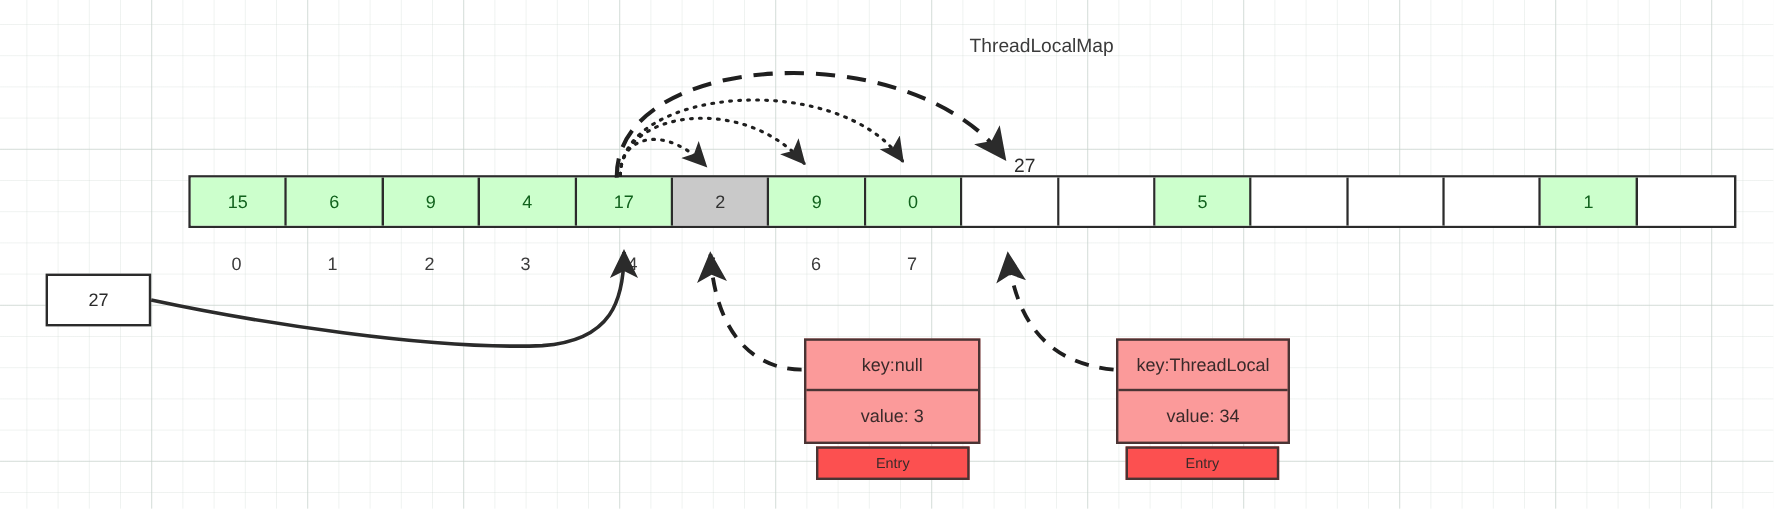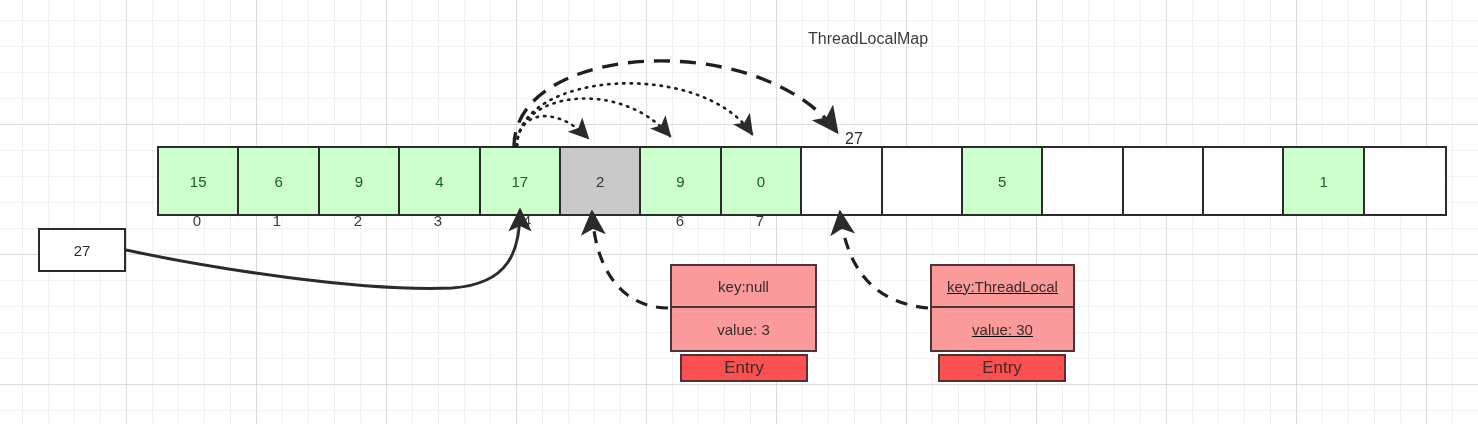--- a/index.html
+++ b/index.html
@@ -20,21 +20,21 @@
       linear-gradient(to bottom, rgba(190,203,196,0.55) 1px, transparent 1px);
     background-size:26px 26px, 26px 26px, 130px 130px, 130px 130px;
     background-position:-4px -6px, -4px -6px, -4px -6px, -4px -6px;
     z-index:0;
   }
   #stage{position:absolute;left:0;top:0;width:1478px;height:424px;z-index:2;padding-left:48px;}
   #edges{position:absolute;left:0;top:0;width:1478px;height:424px;z-index:3;pointer-events:none;}
 
   
   #array-table{
-    position:absolute;left:157px;top:146px;height:70px;
+    position:absolute;left:157px;top:146px;height:44px;
     display:flex;z-index:2;
     border:2.5px solid #2b2b2b;box-sizing:border-box;
     background:#fff;
   }
   .array-cell{
     width:80.4px;height:100%;box-sizing:border-box;
     border-right:2.5px solid #2b2b2b;
     display:flex;align-items:center;justify-content:center;
     font-size:15px;color:#0f5c1b;background:#ffffff;
   }
@@ -64,38 +64,38 @@
   #value-box{
     position:absolute;left:38px;top:228px;width:88px;height:44px;z-index:2;
     border:2.5px solid #2b2b2b;box-sizing:border-box;background:#ffffff;
     display:flex;align-items:center;justify-content:center;
     font-size:15px;color:#2b2b2b;
   }
 
   
   .entry-group{position:absolute;z-index:2;}
   .entry-kv{
-    border:2.5px solid #4a3434;box-sizing:border-box;background:#fb9a9a;
+    border:2.5px solid #4a3434;box-sizing:border-box;background:#fb9a9a;margin-top:18px;
   }
   .entry-row{
     height:42px;display:flex;align-items:center;justify-content:center;
     font-size:15px;color:#3a2a2a;box-sizing:border-box;
   }
   .entry-row.top{border-bottom:2.5px solid #4a3434;}
   .entry-foot{
     height:28px;box-sizing:border-box;
     border:2.5px solid #4a3434;background:#fc5050;
     display:flex;align-items:center;justify-content:center;
-    font-size:17px;color:#3a2a2a;
+    font-size:12px;color:#3a2a2a;
   }
   #entry-left{left:670px;top:264px;}
   #entry-left .entry-kv{width:147px;}
   #entry-left .entry-foot{width:128px;margin-left:10px;margin-top:2px;}
   #entry-right{left:930px;top:264px;}
-  #entry-right .entry-kv{width:145px;text-decoration:underline;}
+  #entry-right .entry-kv{width:145px;}
   #entry-right .entry-foot{width:128px;margin-left:8px;margin-top:2px;}
 </style>
 </head>
 <body>
 
 <div id="grid-bg"></div>
 
 <div id="stage">
 
   <div id="map-title">ThreadLocalMap</div>
@@ -136,21 +136,21 @@
     <div class="entry-kv">
       <div class="entry-row top">key:null</div>
       <div class="entry-row">value: 3</div>
     </div>
     <div class="entry-foot">Entry</div>
   </div>
 
   <div class="entry-group" id="entry-right">
     <div class="entry-kv">
       <div class="entry-row top">key:ThreadLocal</div>
-      <div class="entry-row">value: 30</div>
+      <div class="entry-row">value: 34</div>
     </div>
     <div class="entry-foot">Entry</div>
   </div>
 
 </div>
 
 <svg id="edges" viewBox="0 0 1478 424">
   <defs>
     <marker id="arrow-solid" markerWidth="9" markerHeight="9" refX="7.2" refY="4.5" orient="auto" markerUnits="strokeWidth">
       <path d="M0,0.6 L8,4.5 L0,8.4 L1.9,4.5 z" fill="#2b2b2b"></path>

